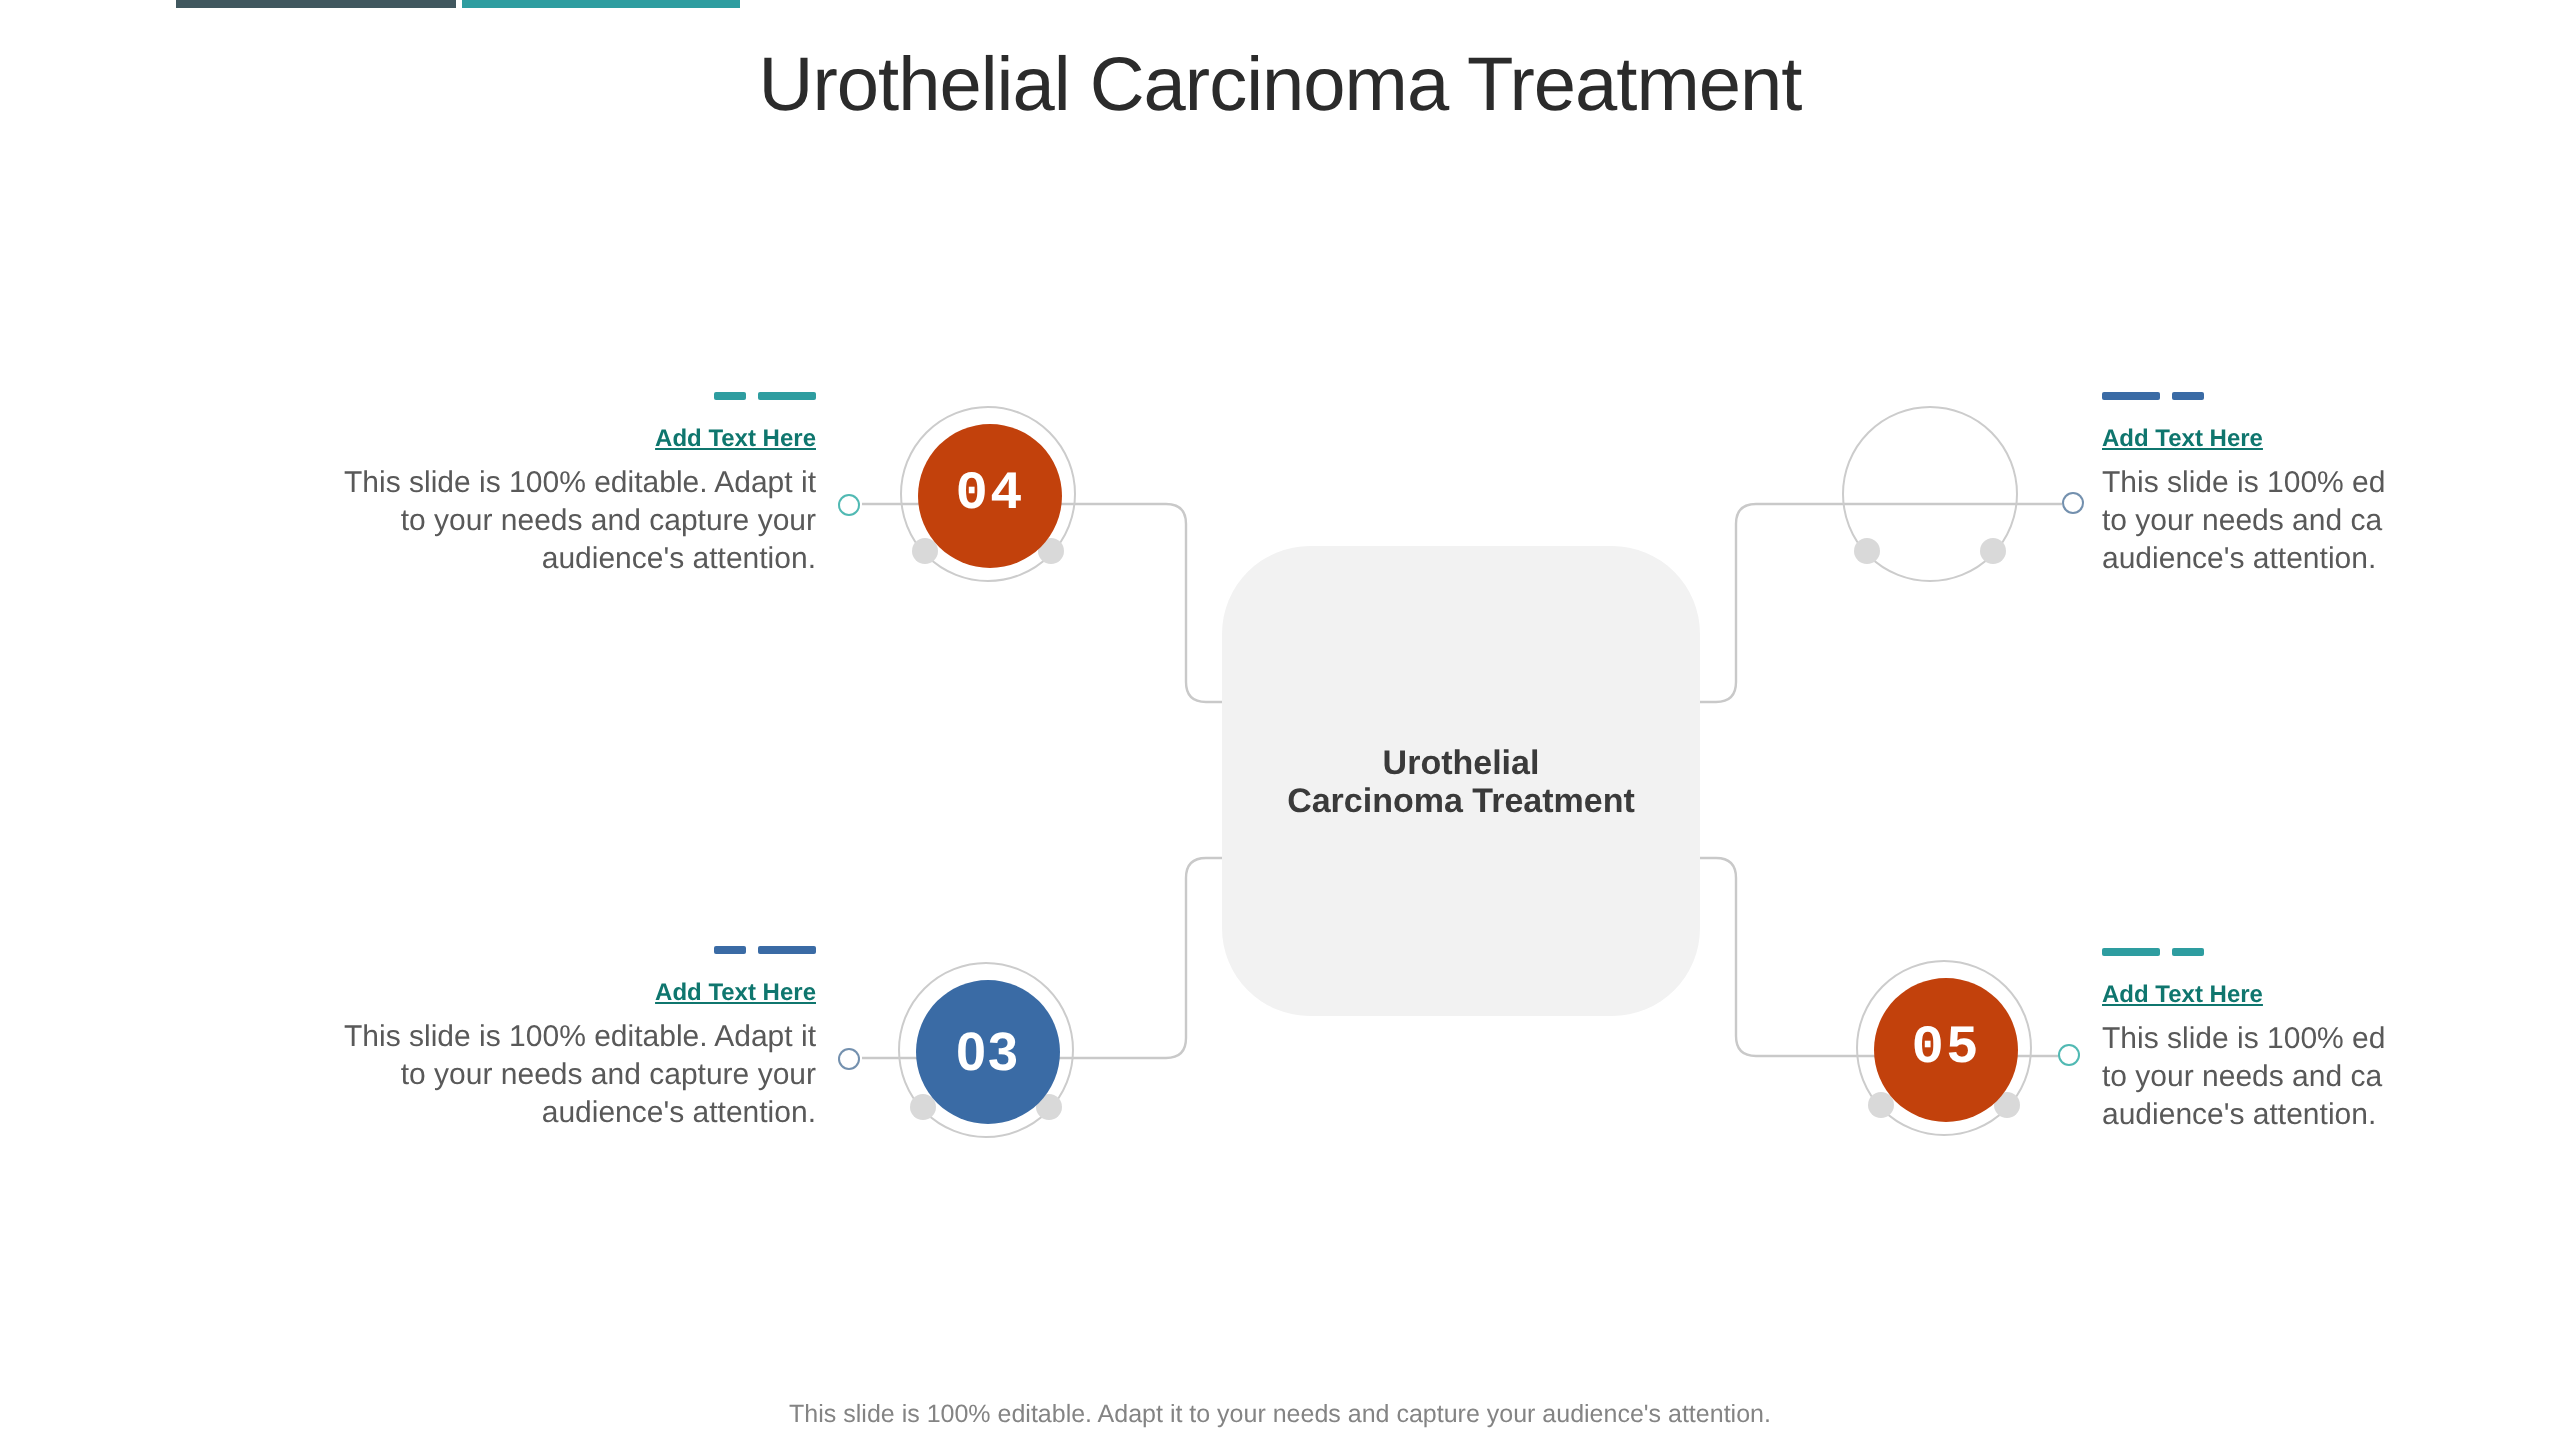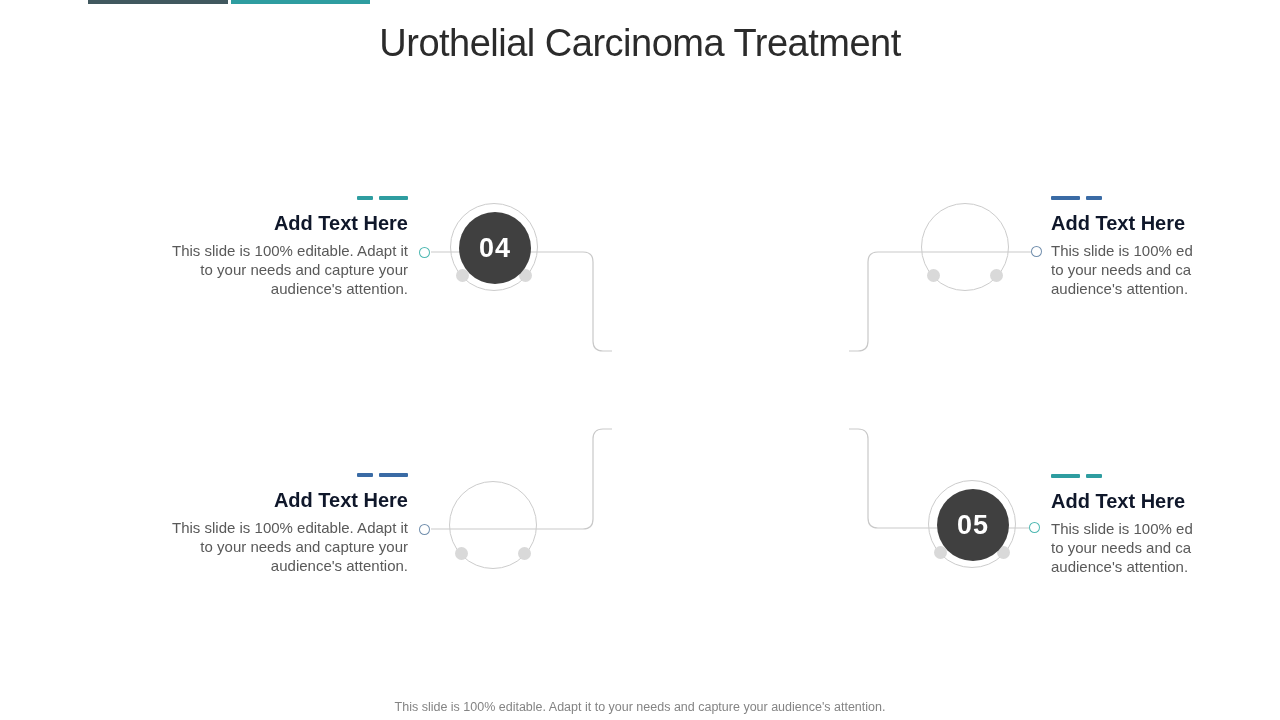--- a/index.html
+++ b/index.html
@@ -42,21 +42,21 @@
   .node .anchor-dot {
     position:absolute; width:13px; height:13px; background:#D9D9D9; border-radius:50%;
   }
   .node .anchor-dot.left  { left:6px;  top:66px; }
   .node .anchor-dot.right { left:69px; top:66px; }
   .node .circle {
     position:absolute; left:9px; top:9px; width:72px; height:72px; border-radius:50%;
     display:flex; align-items:center; justify-content:center;
     color:#ffffff; font-size:27px; font-weight:bold; letter-spacing:1px;
   }
-  .bg-teal { background:#404040; }
+  .bg-teal { background:#c2410c;font-family:Liberation Mono, monospace; }
   .bg-blue { background:#3A6BA5; }
 
   
   .endpoint {
     position:absolute; width:11px; height:11px; border-radius:50%;
     background:#ffffff; z-index:2;
   }
   .endpoint.teal { border:1.5px solid rgba(22,162,154,0.75); }
   .endpoint.blue { border:1.5px solid rgba(90,125,160,0.85); }
 
@@ -64,21 +64,21 @@
   .block { position:absolute; width:248px; z-index:4; }
   .block.align-right { text-align:right; }
   .block.align-left  { text-align:left; }
   .dashes { display:flex; gap:6px; height:4px; margin-bottom:12px; }
   .block.align-right .dashes { justify-content:flex-end; }
   .dash { height:4px; border-radius:1px; }
   .dash.short { width:16px; }
   .dash.long  { width:29px; }
   .dash.teal { background:#2E9DA0; }
   .dash.blue { background:#3A6BA5; }
-  .block .heading { font-size:20px; font-weight:bold; color:#0f172a; }
+  .block .heading { font-size:12px; font-weight:bold; color:#0f766e;text-decoration:underline; }
   .block .body {
     margin-top:6px; font-size:15px; line-height:19px; color:#595959;
   }
 
   
   .footer {
     position:absolute; top:700px; left:0; width:100%; text-align:center;
     font-size:12.5px; color:#848484;
   }
 </style>
@@ -94,40 +94,47 @@
 
   <svg class="connectors" width="1280" height="720" viewBox="0 0 1280 720">
     <g fill="none" stroke="#C9C9C9" stroke-width="1.2">
       <path d="M343,252 H495 Q505,252 505,262 V341 Q505,351 515,351 H524"></path>
       <path d="M943,252 H790 Q780,252 780,262 V341 Q780,351 770,351 H761"></path>
       <path d="M343,529 H495 Q505,529 505,519 V439 Q505,429 515,429 H524"></path>
       <path d="M941,528 H790 Q780,528 780,518 V439 Q780,429 770,429 H761"></path>
     </g>
   </svg>
 
+  <div class="center-box">
+    <div class="label">Urothelial
+Carcinoma Treatment</div>
+  </div>
 
   <div class="node" style="left:362px; top:203px;">
     <div class="ring"></div>
     <div class="anchor-dot left"></div>
     <div class="anchor-dot right"></div>
     <div class="circle bg-teal">
       <span>04</span>
     </div>
   </div>
 
   <div class="node" style="left:833px; top:203px;">
     <div class="ring"></div>
     <div class="anchor-dot left"></div>
     <div class="anchor-dot right"></div>
   </div>
 
   <div class="node" style="left:361px; top:481px;">
     <div class="ring"></div>
     <div class="anchor-dot left"></div>
     <div class="anchor-dot right"></div>
+    <div class="circle bg-blue">
+      <span>03</span>
+    </div>
   </div>
 
   <div class="node" style="left:840px; top:480px;">
     <div class="ring"></div>
     <div class="anchor-dot left"></div>
     <div class="anchor-dot right"></div>
     <div class="circle bg-teal">
       <span>05</span>
     </div>
   </div>

